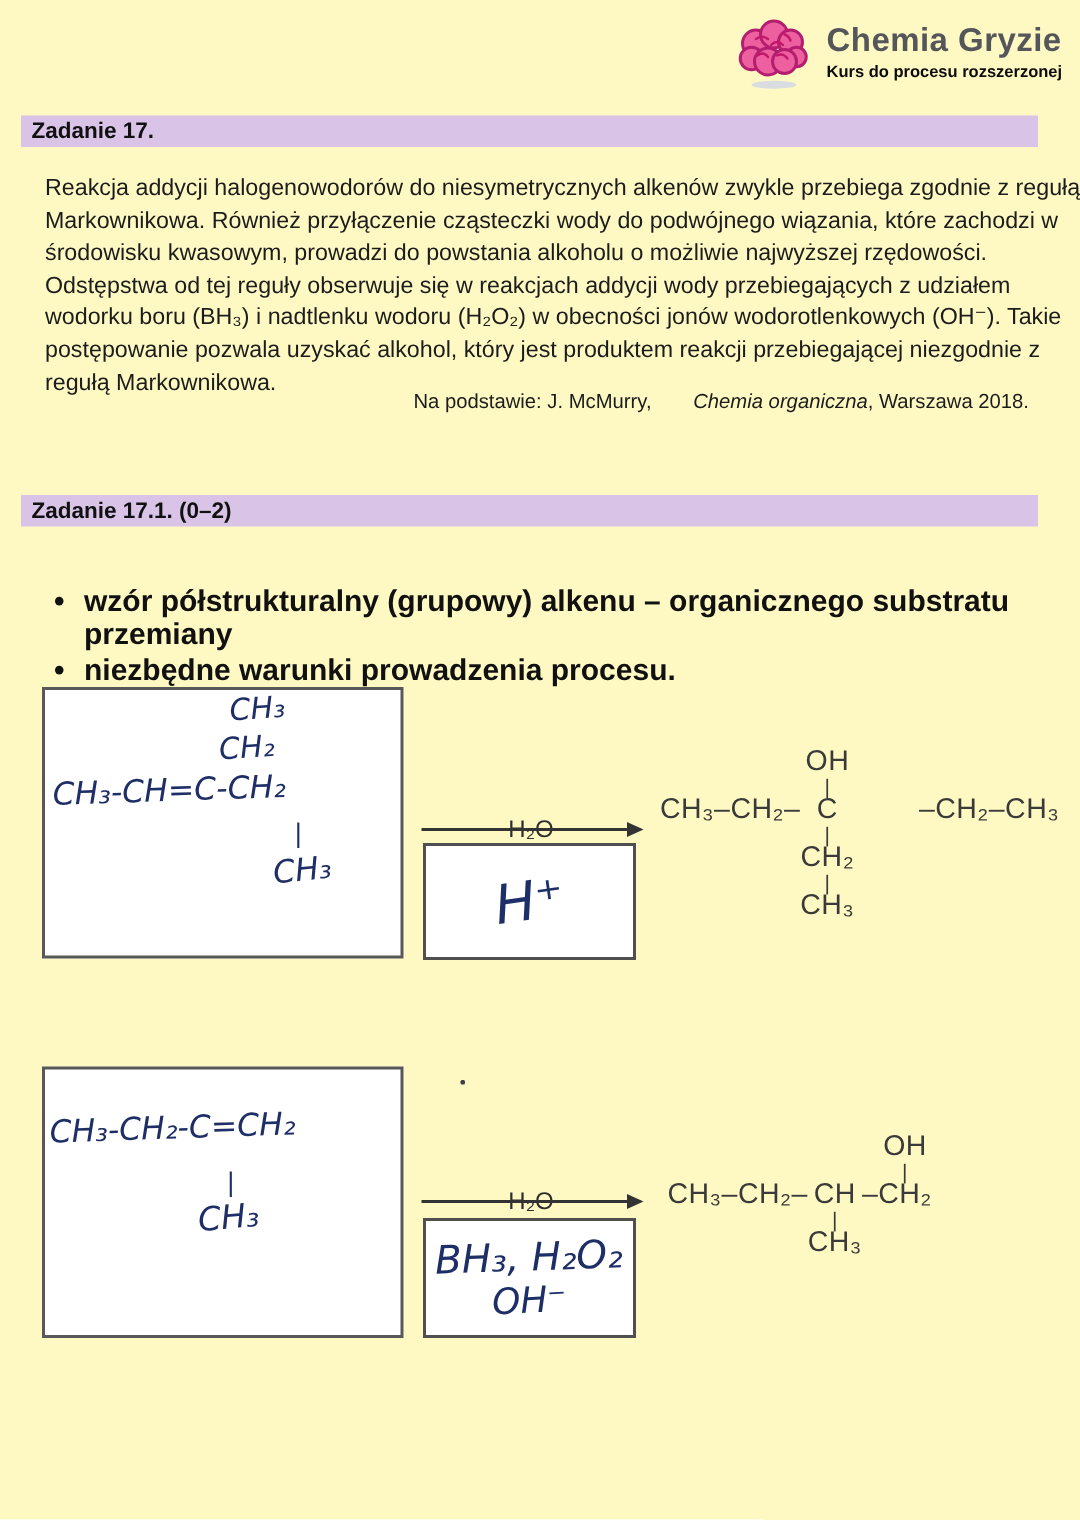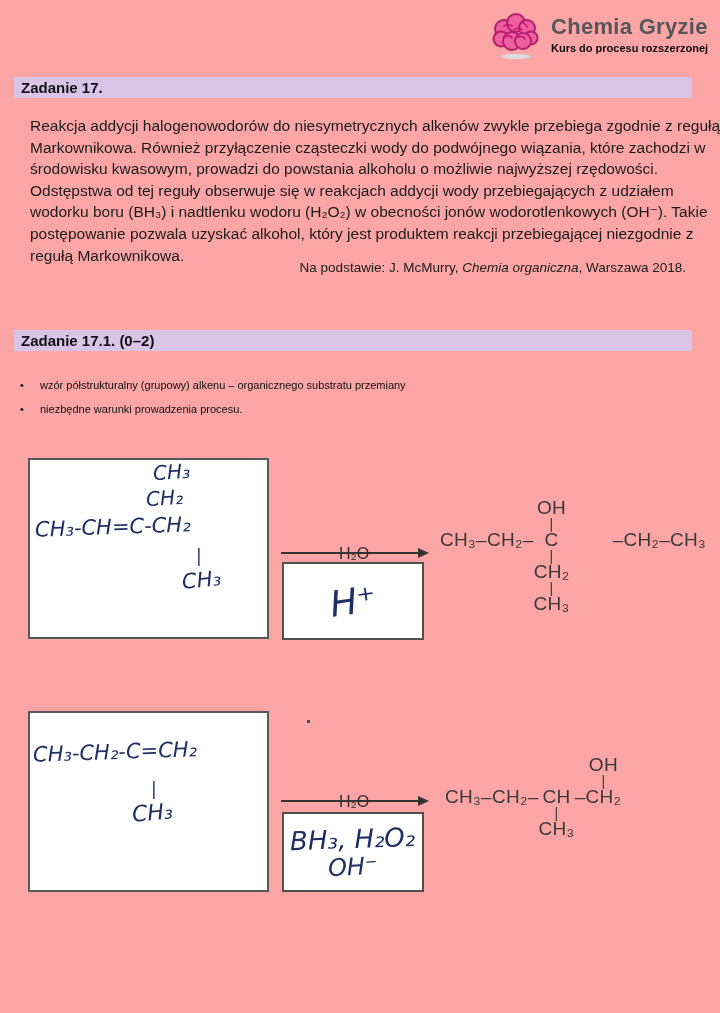--- a/index.html
+++ b/index.html
@@ -1,41 +1,41 @@
 <!DOCTYPE html>
 <html><head>
 <meta charset="utf-8">
 <style>
   html,body{margin:0;padding:0;background:#fff;}
-  .page{position:relative;width:720px;height:1013px;background:#fca5a5;overflow:hidden;
+  .page{position:relative;width:720px;height:1013px;background:#fef9c3;overflow:hidden;
         font-family:"Liberation Sans","DejaVu Sans",sans-serif;color:#1c1c1c;}
 
   
   .brand-logo{position:absolute;left:490px;top:10px;}
   .brand-title{position:absolute;left:551px;top:14px;font-size:22px;font-weight:bold;
                color:#55565a;letter-spacing:0.3px;white-space:nowrap;}
   .brand-subtitle{position:absolute;left:551px;top:42px;font-size:11px;font-weight:bold;
                   color:#0c0c0c;white-space:nowrap;}
 
   
   .taskbar{position:absolute;left:14px;width:678px;height:21px;background:#d9c4e8;
            font-weight:bold;font-size:15px;line-height:21px;padding-left:7px;
            box-sizing:border-box;color:#111;}
   .bar1{top:77px;} .bar2{top:330px;}
 
   .bodytext{position:absolute;left:14px;top:99px;width:696px;margin:16px;
             font-size:15.5px;line-height:21.6px;color:#1c1c1c;}
   .source{position:absolute;left:14px;top:260px;width:672px;text-align:right;
           font-size:13.5px;color:#1c1c1c;}
-  .source em{font-style:italic;}
+  .source em{font-style:italic;margin-left:24px;}
 
   .intro{position:absolute;left:14px;top:352px;margin:0;font-weight:bold;
          font-size:15.5px;color:#111;}
-  .bullets{position:absolute;left:14px;top:374px;margin:0;padding:0;list-style:none;
-           font-weight:normal;font-size:11px;color:#111;}
+  .bullets{position:absolute;left:14px;top:374px;margin:16px;padding:0;list-style:none;
+           font-weight:bold;font-size:20px;color:#111;}
   .bullets li{position:relative;padding-left:26px;line-height:22px;margin-bottom:2px;}
   .bullets li::before{content:"\2022";position:absolute;left:6px;}
 
   
   .answer-box{position:absolute;left:28px;width:241px;height:181px;
               border:2px solid #58585a;background:#fff;box-sizing:border-box;}
   .b1{top:458px;} .b2{top:711px;}
 
   
   .hand{position:absolute;font-family:"DejaVu Sans",sans-serif;font-style:italic;

